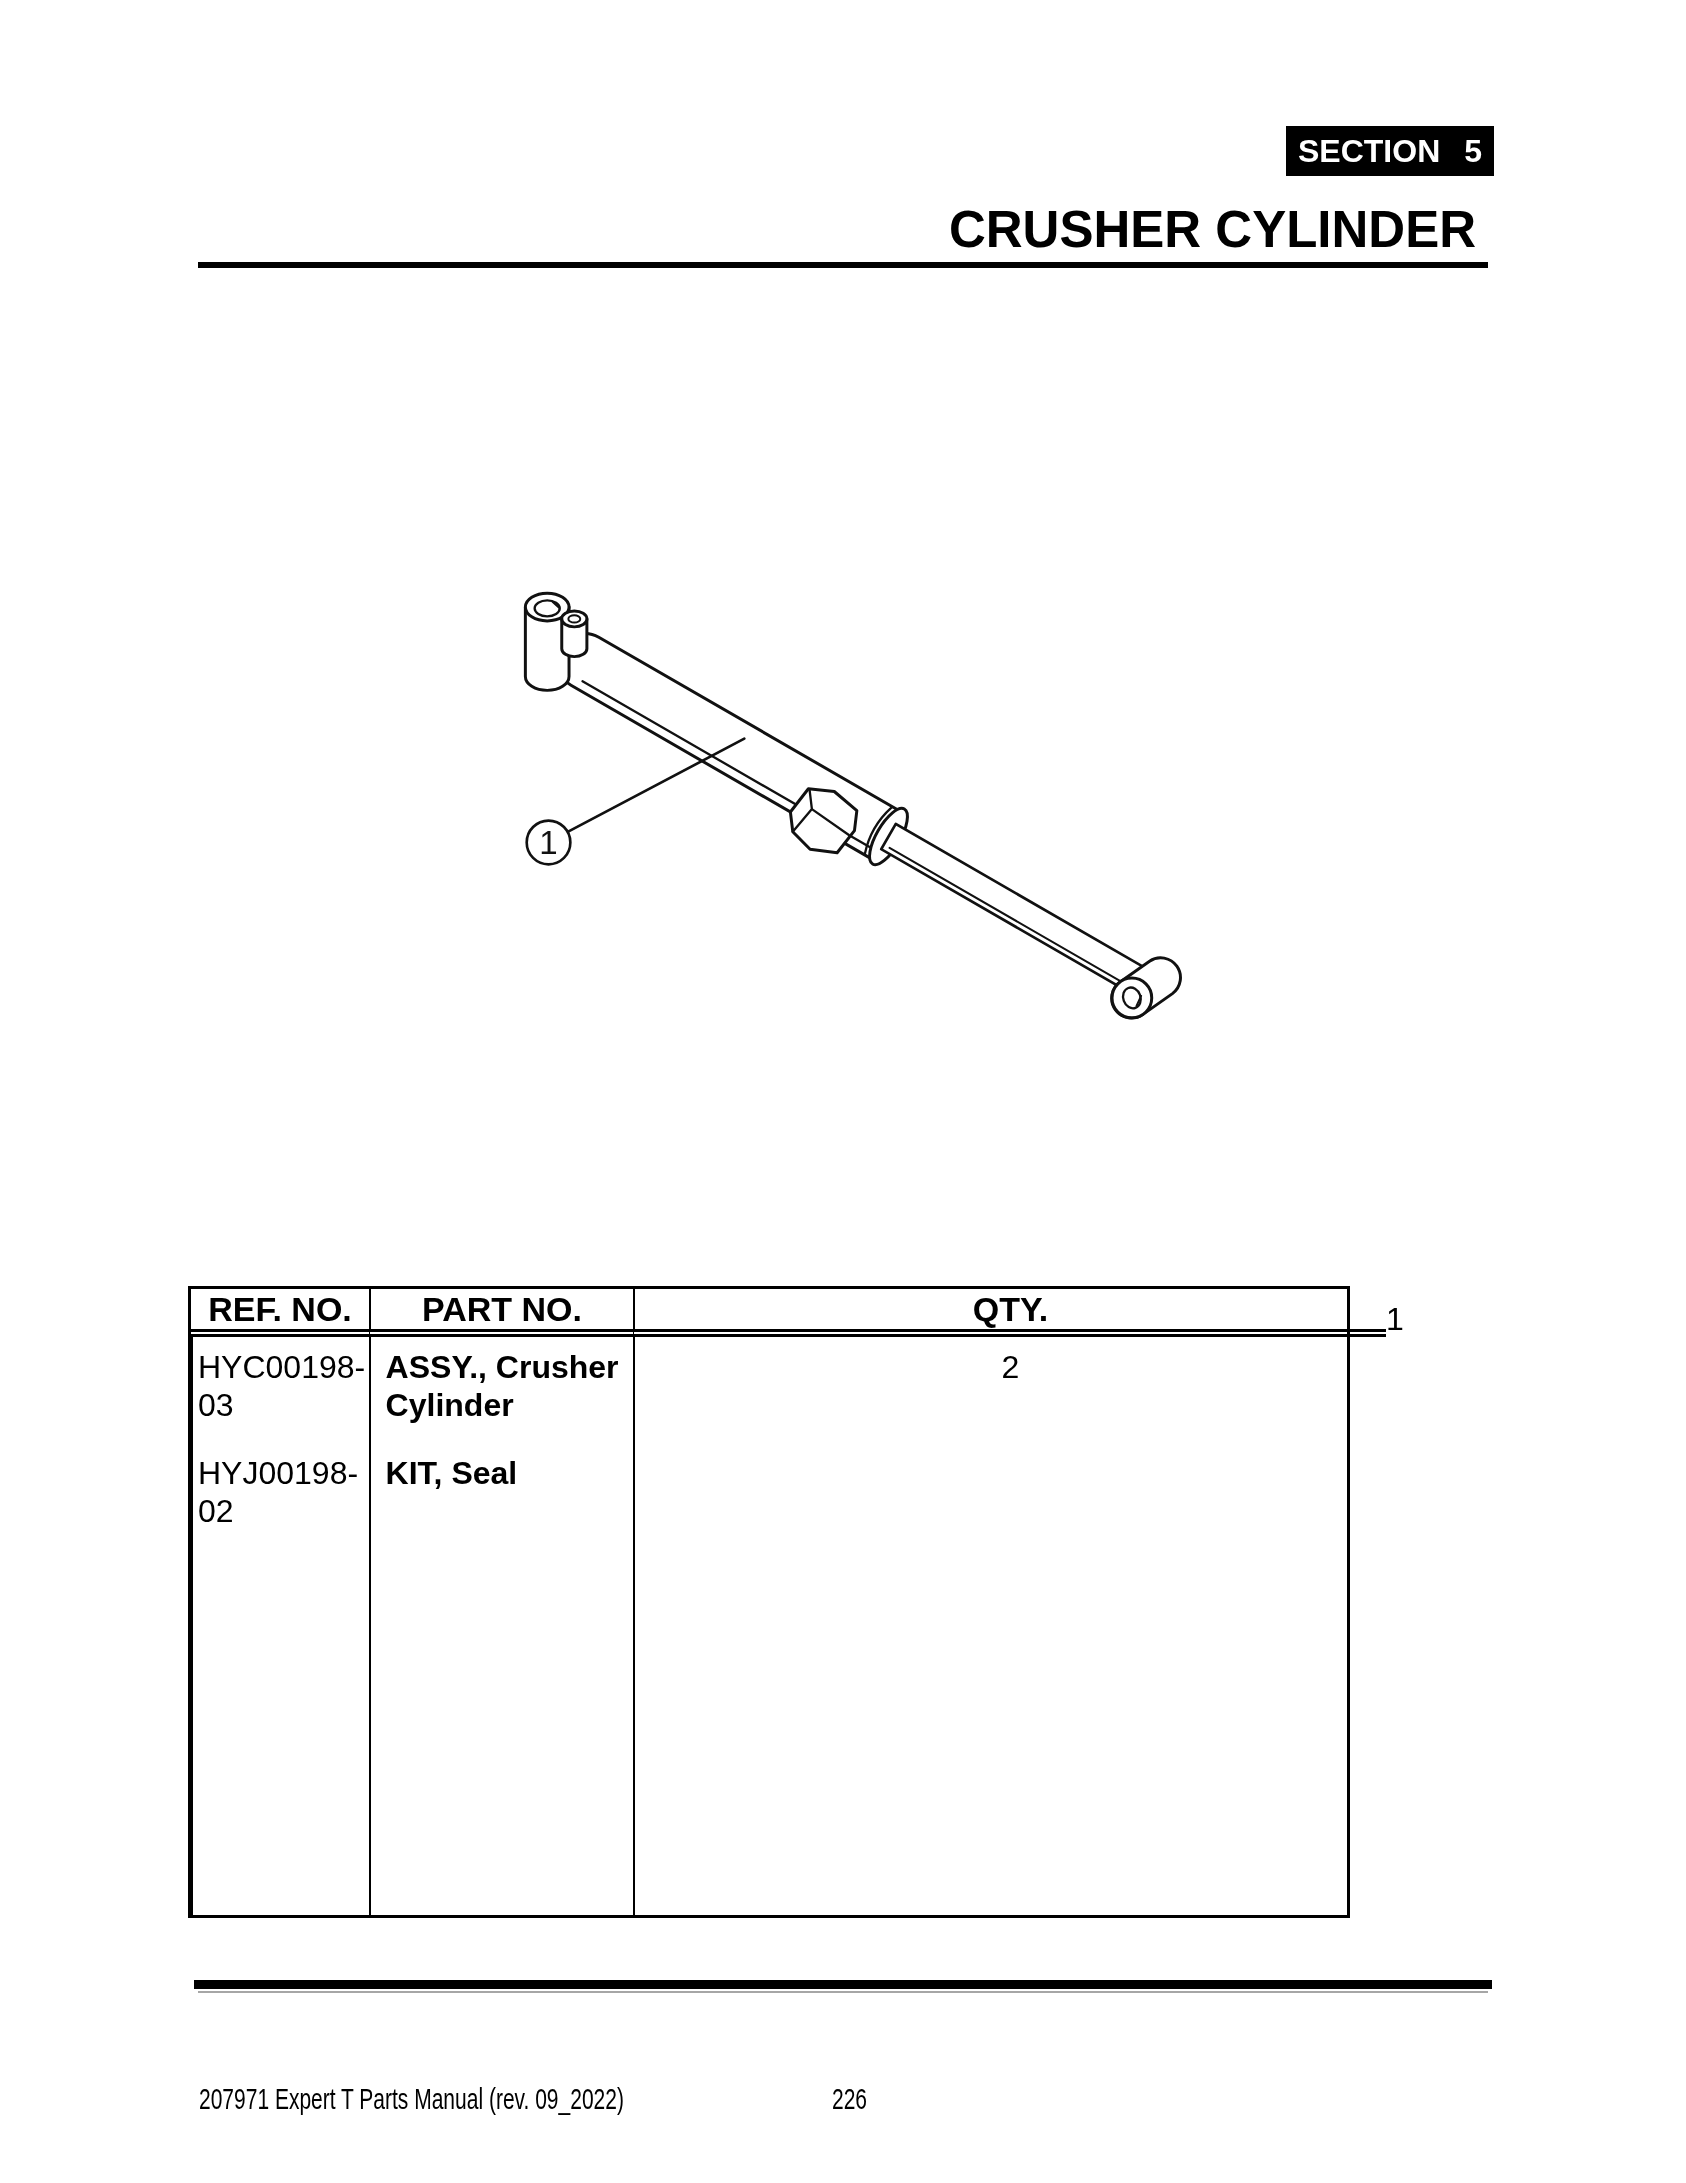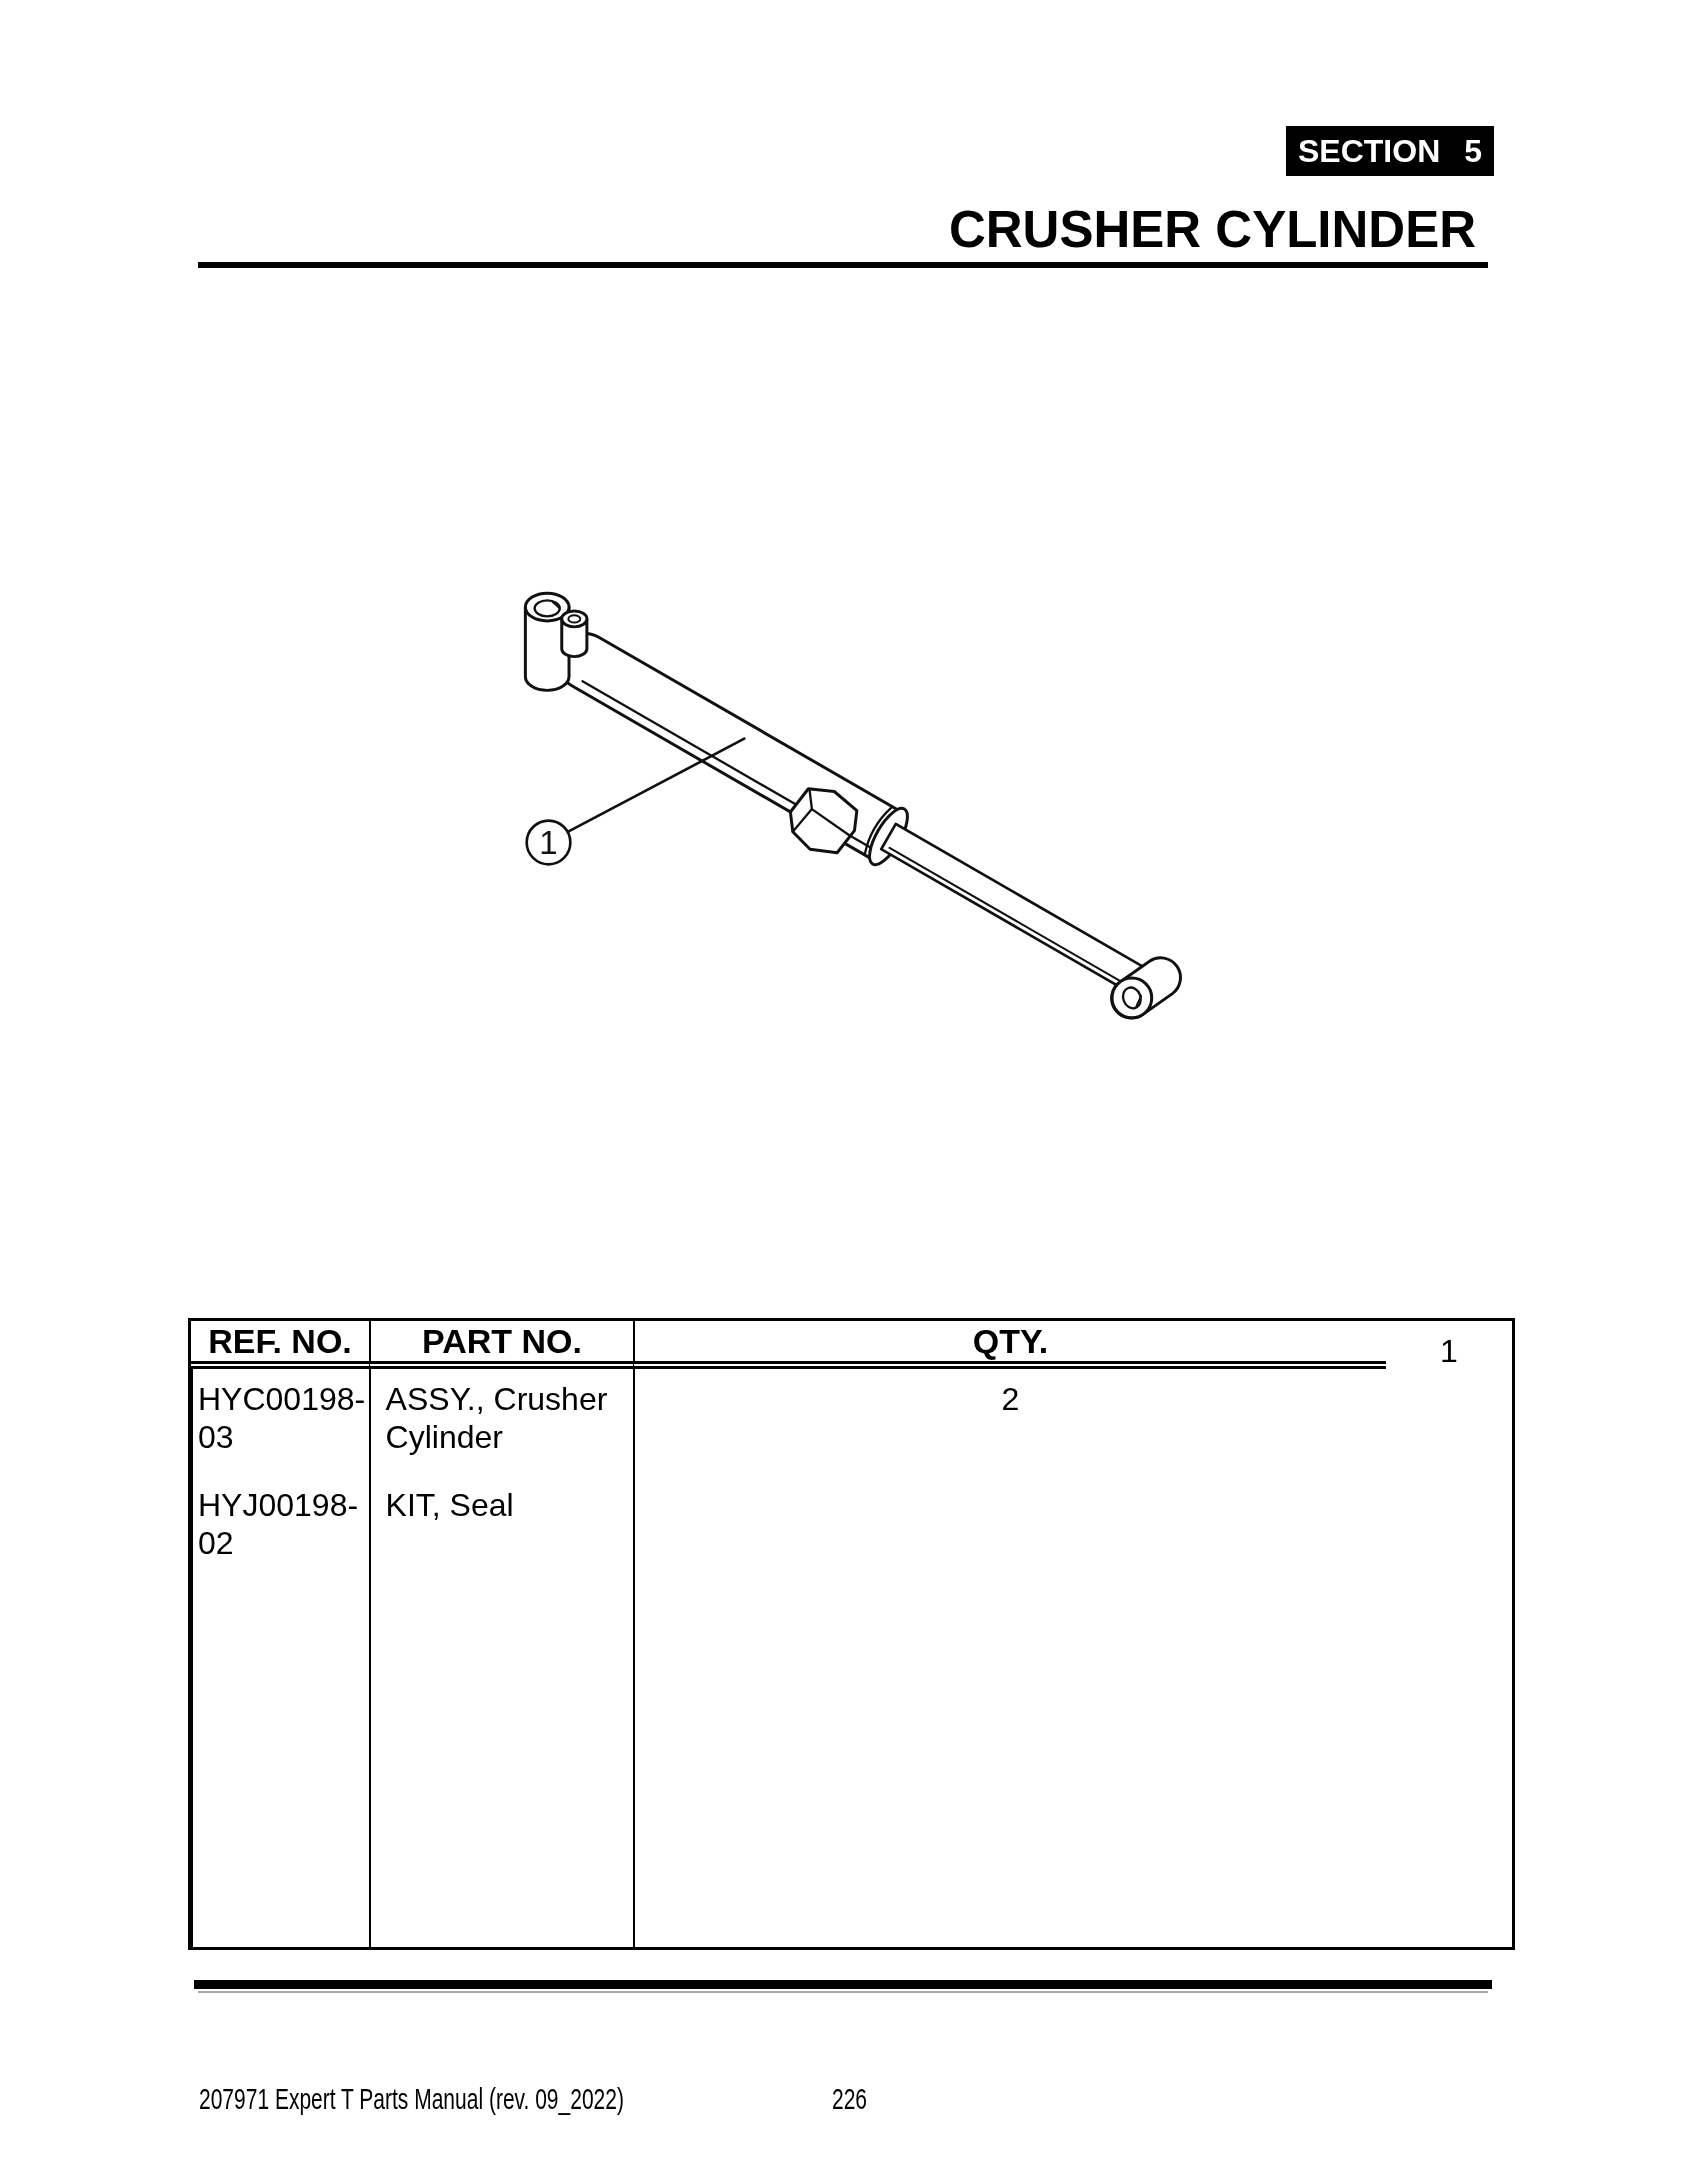--- a/index.html
+++ b/index.html
@@ -17,37 +17,37 @@
   .doc-title{
     position:absolute;right:199px;top:192px;margin:12px;
     font-size:51px;font-weight:bold;line-height:1;white-space:nowrap;
     letter-spacing:0;
   }
   .rule-top{position:absolute;left:198px;top:262px;width:1290px;height:6px;background:#000;}
   
   .figure-svg{position:absolute;left:489px;top:562px;width:754px;height:516px;}
   
   .parts-table{
-    position:absolute;left:188px;top:1318px;width:1327px;height:632px;
+    position:absolute;left:188px;top:1286px;width:1162px;height:632px;
     border:3.3px solid #000;box-sizing:border-box;
     display:grid;grid-template-columns:178px 264px 753px 1fr;
     grid-template-rows:48px 1fr;
   }
   .cell{box-sizing:border-box;}
   .sep{border-left:2.6px solid #000;}
   .th{
     border-bottom:8.6px double #000;font-weight:bold;font-size:34px;
     display:flex;align-items:center;justify-content:center;white-space:nowrap;
   }
   .td{font-size:32px;line-height:38px;}
   .td .l1{margin-top:10.6px;}
   .td .l2{margin-top:30px;}
   .td.center{text-align:center;}
   .td.part{padding-left:5px;}
-  .td.desc{padding-left:14.6px;}
+  .td.desc{padding-left:14.6px;font-weight:bold;}
   
   .rule-bottom{position:absolute;left:194px;top:1980px;width:1298px;height:8.6px;background:#000;}
   .rule-bottom-thin{position:absolute;left:198px;top:1991px;width:1290px;height:2px;background:#a6a6a6;}
   .footer-text{
     position:absolute;top:2082px;font-size:30px;line-height:1.1;white-space:nowrap;
     transform:scaleX(0.70);transform-origin:left top;
   }
   .footer-manual{left:199px;}
   .footer-page{left:832px;}
 </style>

